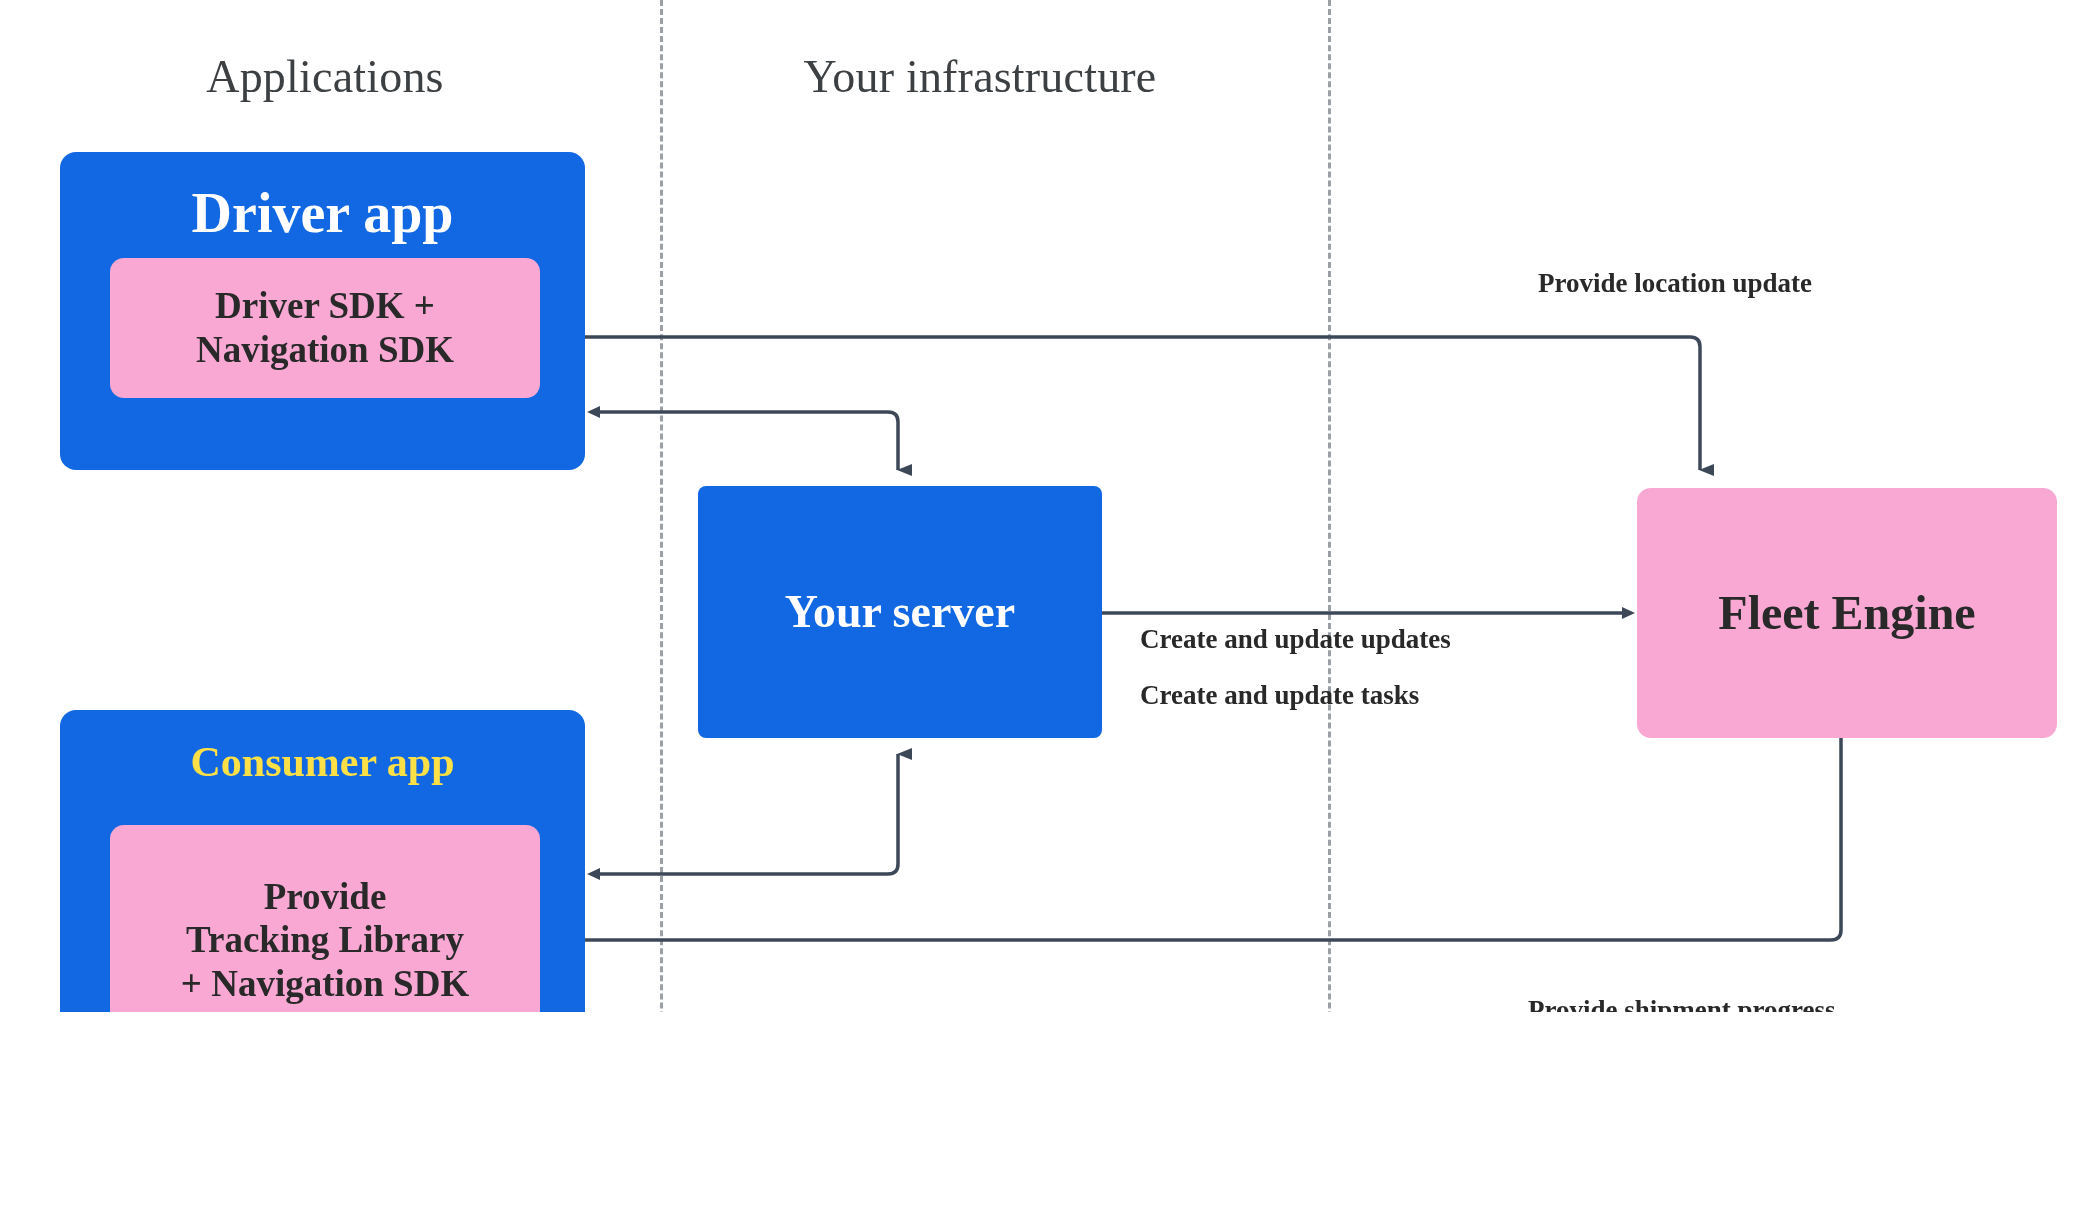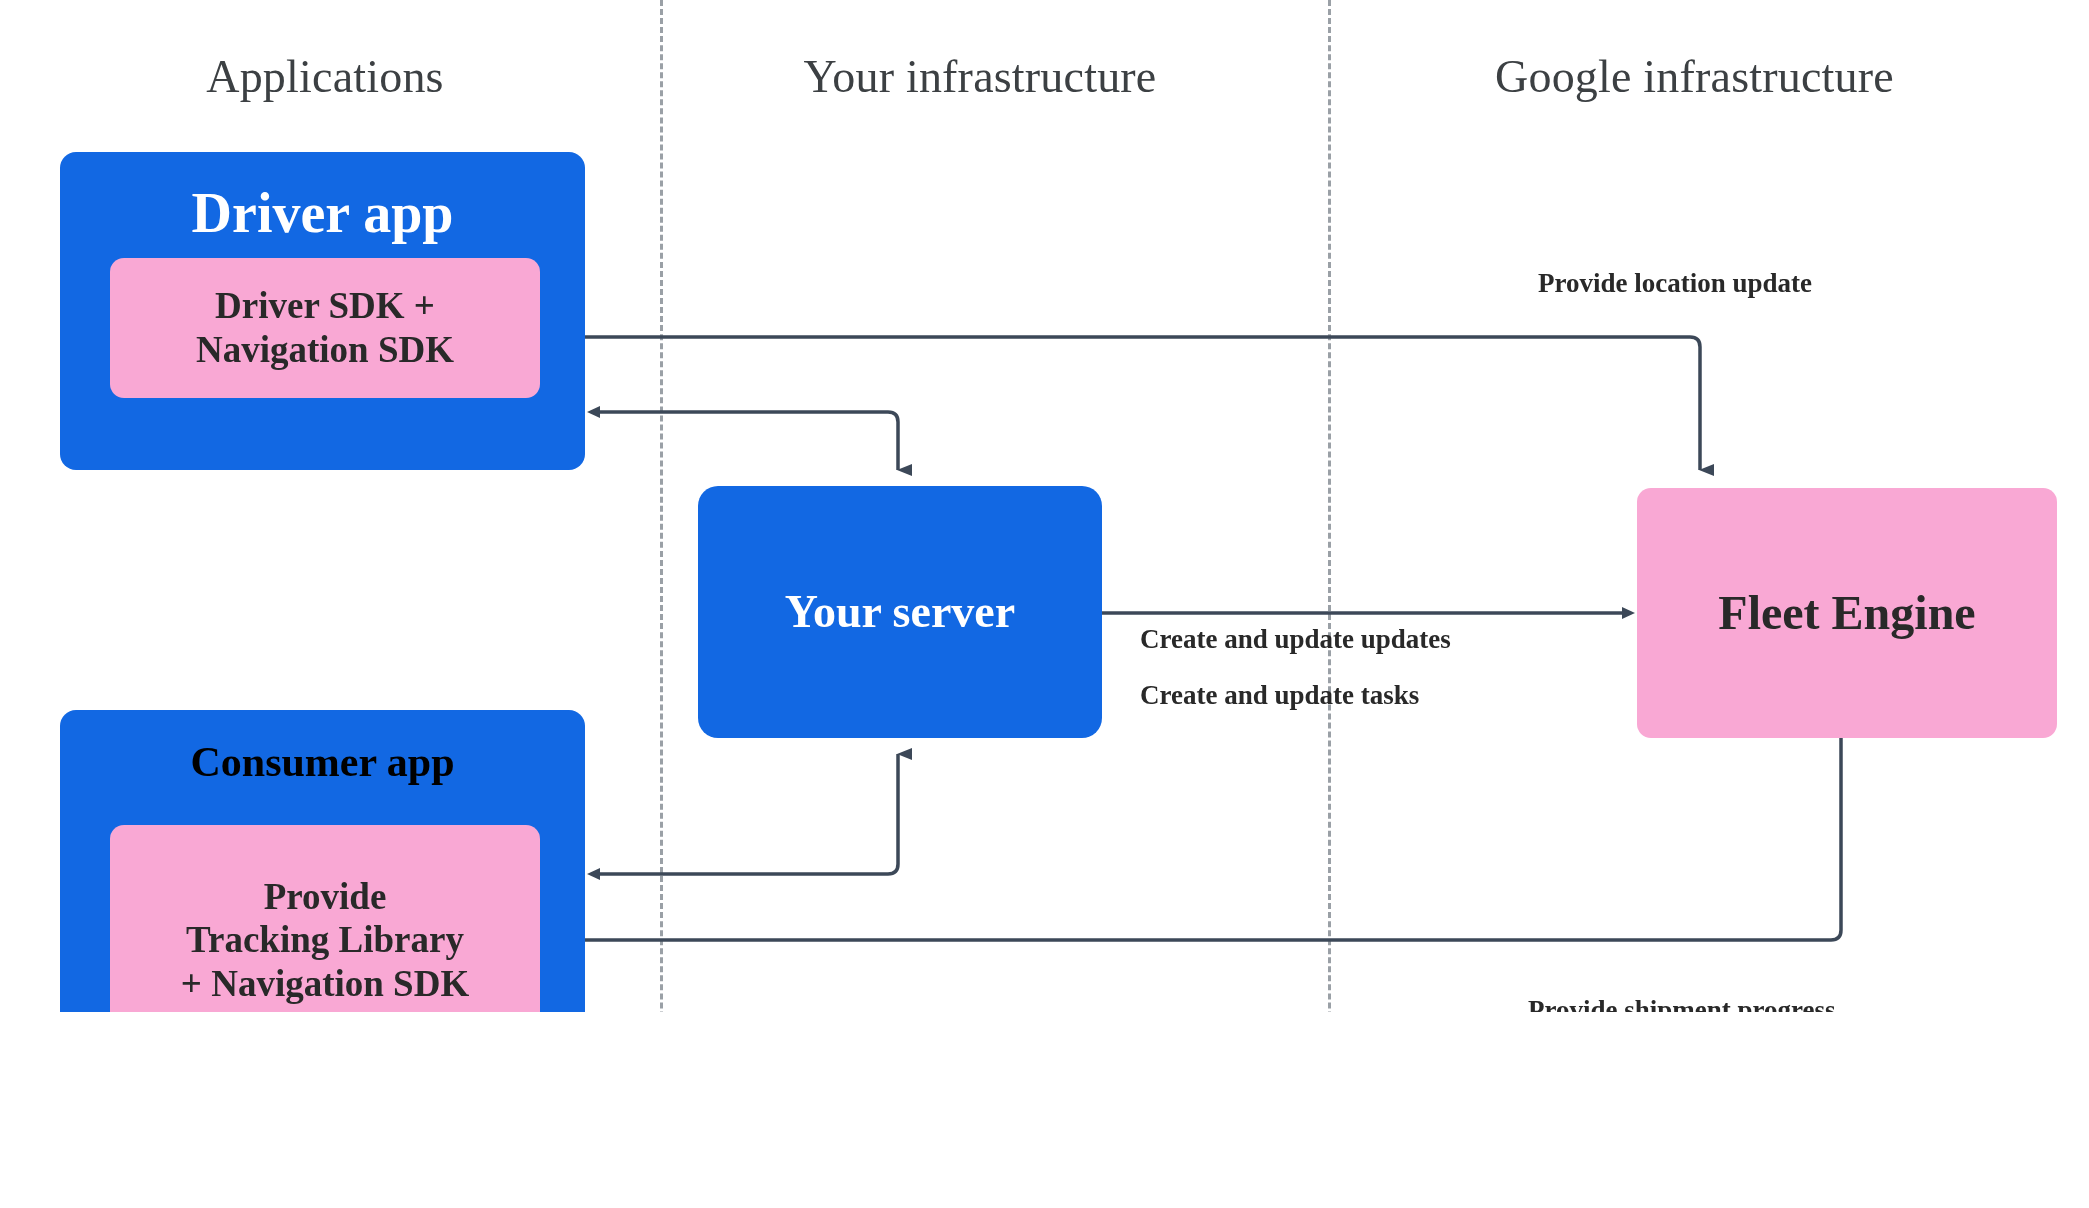--- a/index.html
+++ b/index.html
@@ -44,21 +44,21 @@
   .box {
     position: absolute;
     box-sizing: border-box;
     display: flex;
     align-items: center;
     justify-content: center;
     text-align: center;
     font-weight: 700;
     line-height: 1.18;
   }
-  .box-blue   { background: #1268E3; color: #ffffff; border-radius: 20px; }
+  .box-blue   { background: #1268E3; color: #ffffff; border-radius: 8px; }
   .box-yellow { background: #f9a8d4; color: #292929; border-radius: 14px; }
 
   
   #box-driver-app {
     left: 60px; top: 152px; width: 525px; height: 318px;
     display: block;
     border-radius: 16px;
   }
   #label-driver-app {
     position: absolute;
@@ -74,21 +74,21 @@
   
   #box-consumer-app {
     left: 60px; top: 710px; width: 525px; height: 400px;
     display: block;
     border-radius: 16px;
   }
   #label-consumer-app {
     position: absolute;
     left: 0; top: 28px; width: 525px;
     text-align: center;
-    font-size: 42px; font-weight: 700; color: #000000;
+    font-size: 42px; font-weight: 700; color: #fde047;
   }
   #box-shipment-sdk {
     left: 110px; top: 825px; width: 430px; height: 230px;
     font-size: 37px;
   }
 
   
   #box-your-server {
     left: 698px; top: 486px; width: 404px; height: 252px;
     font-size: 46px; color: #ffffff;
@@ -121,21 +121,20 @@
     pointer-events: none;
   }
 </style>
 </head>
 <body>
 
 <div id="canvas">
 
   <div class="col-title" id="title-applications">Applications</div>
   <div class="col-title" id="title-your-infra">Your infrastructure</div>
-  <div class="col-title" id="title-google-infra">Google infrastructure</div>
 
   <div class="divider" id="divider-left"></div>
   <div class="divider" id="divider-right"></div>
 
   <svg id="connectors" viewBox="0 0 2089 1208">
     <defs>
       <marker id="arrow-left" markerWidth="14" markerHeight="14" refX="13" refY="7" orient="auto" markerUnits="userSpaceOnUse">
         <path d="M13,1 L13,13 L0,7 Z" fill="#3C4858"></path>
       </marker>
       <marker id="arrow-right" markerWidth="14" markerHeight="14" refX="1" refY="7" orient="auto" markerUnits="userSpaceOnUse">

